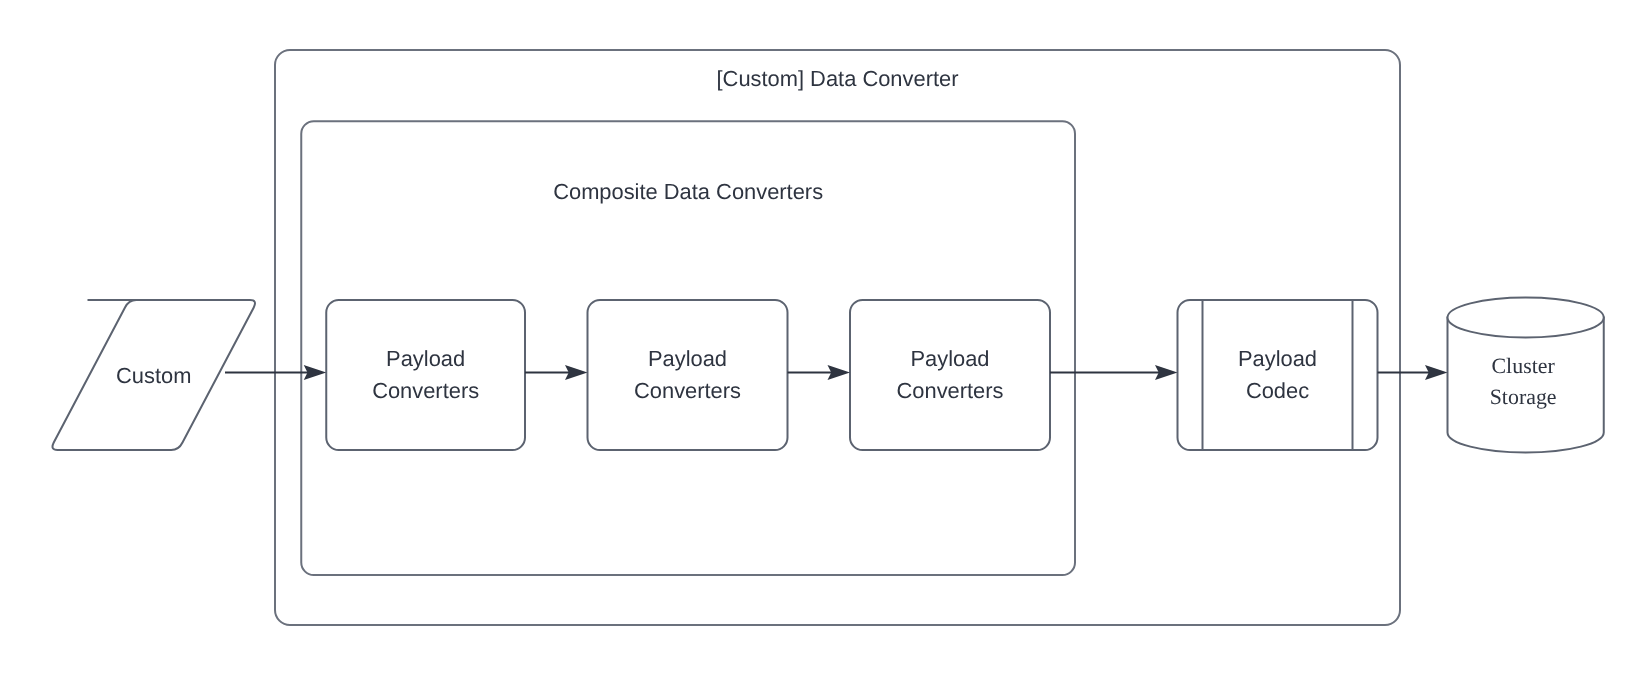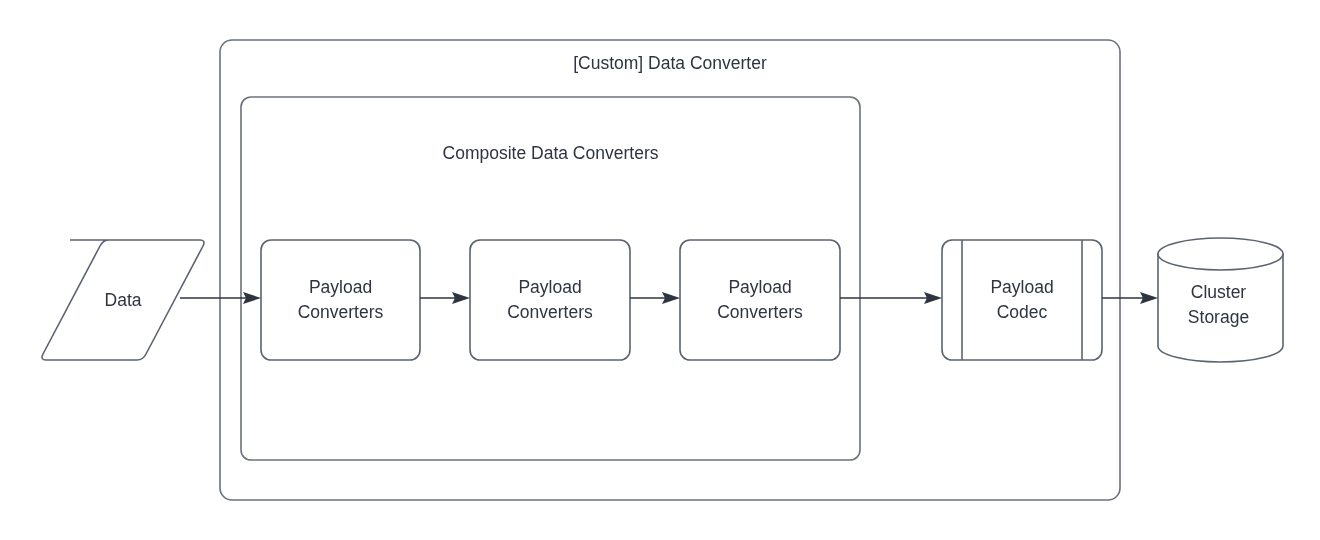--- a/index.html
+++ b/index.html
@@ -109,30 +109,30 @@
 
     <line class="connector-line" x1="1102" y1="298" x2="1146" y2="298"></line>
     <path class="connector-head" d="M 1158 298 L 1140 292 L 1143 298 L 1140 304 Z"></path>
 
   </svg>
 
   <div class="container-label" style="left:220px; top:51px; width:900px;">[Custom] Data Converter</div>
 
   <div class="container-label" style="left:241px; top:141px; width:619px;">Composite Data Converters</div>
 
-  <div class="shape-label centered-box" style="left:40px; top:240px; width:166px; height:120px;">Data</div>
+  <div class="shape-label centered-box" style="left:40px; top:240px; width:166px; height:120px;">Custom</div>
 
   <div class="shape-label centered-box" style="left:261px; top:240px; width:159px; height:120px;">Payload
 Converters</div>
 
   <div class="shape-label centered-box" style="left:470px; top:240px; width:160px; height:120px;">Payload
 Converters</div>
 
   <div class="shape-label centered-box" style="left:680px; top:240px; width:160px; height:120px;">Payload
 Converters</div>
 
   <div class="shape-label centered-box" style="left:962px; top:240px; width:120px; height:120px;">Payload
 Codec</div>
 
-  <div class="shape-label centered-box" style="left:1158px; top:250px; width:121px; height:110px;">Cluster
+  <div class="shape-label centered-box" style="left:1158px; top:250px; width:121px; height:110px;font-family:Liberation Serif, serif;">Cluster
 Storage</div>
 
 </div>
 
 </body></html>

